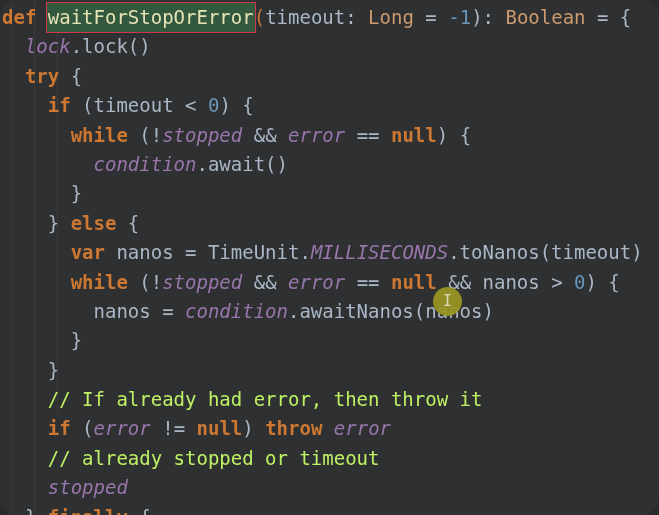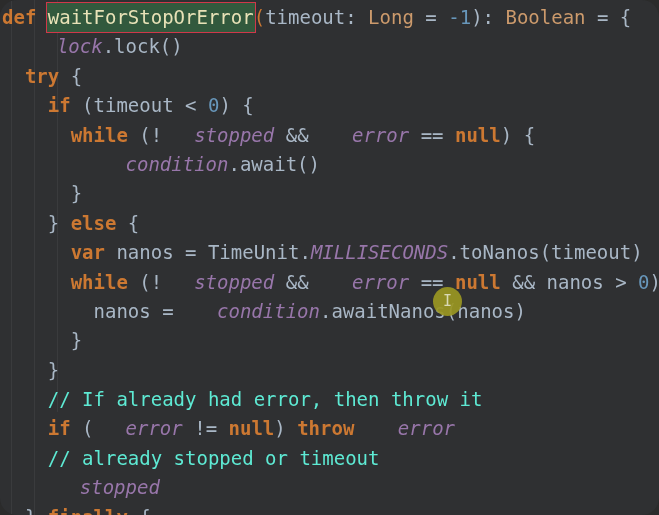--- a/index.html
+++ b/index.html
@@ -46,23 +46,23 @@
     color: #a9b7c6;
     padding-left: 2px;
   }
 
   
   .kw      { color: #cc7832; font-weight: bold; }
   .plain   { color: #a9b7c6; }
   .num     { color: #6897bb; }
   .type    { color: #cc9a6c; }
   .typeb   { color: #cc7832; }
-  .field   { color: #9876aa; font-style: italic; margin-left: 32px; }
+  .field   { color: #9876aa; font-style: italic; }
   .statfld { color: #9876aa; font-style: italic; }
-  .cmt     { color: #5eead4; }
+  .cmt     { color: #bef264; }
   .op      { color: #a9b7c6; }
 
   
   .idbox {
     position: relative;
     display: inline-block;
     color: #e8e2b7;
     background: #32593d;
     box-shadow: 0 0 0 1px #d0384a;
     padding: 0 1px;

